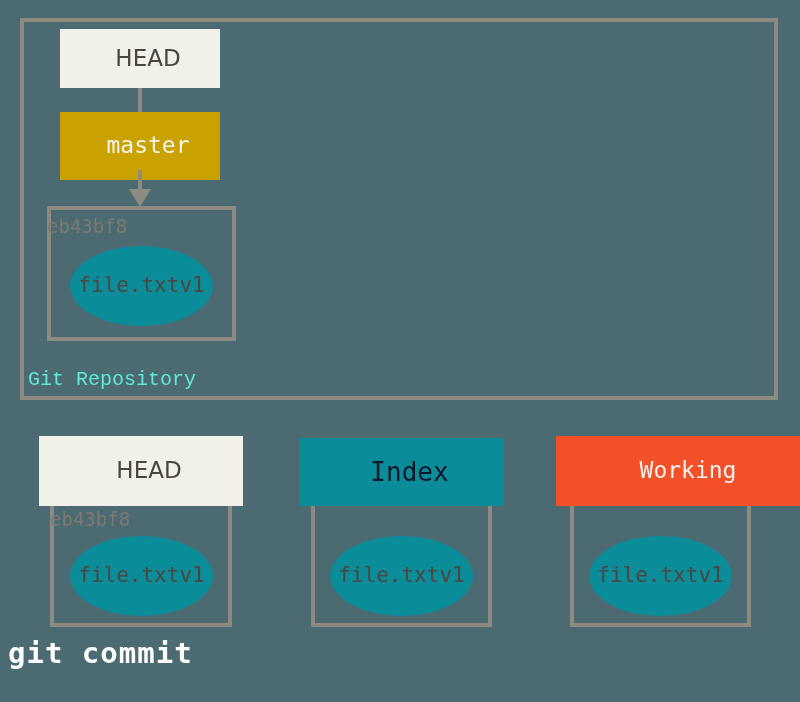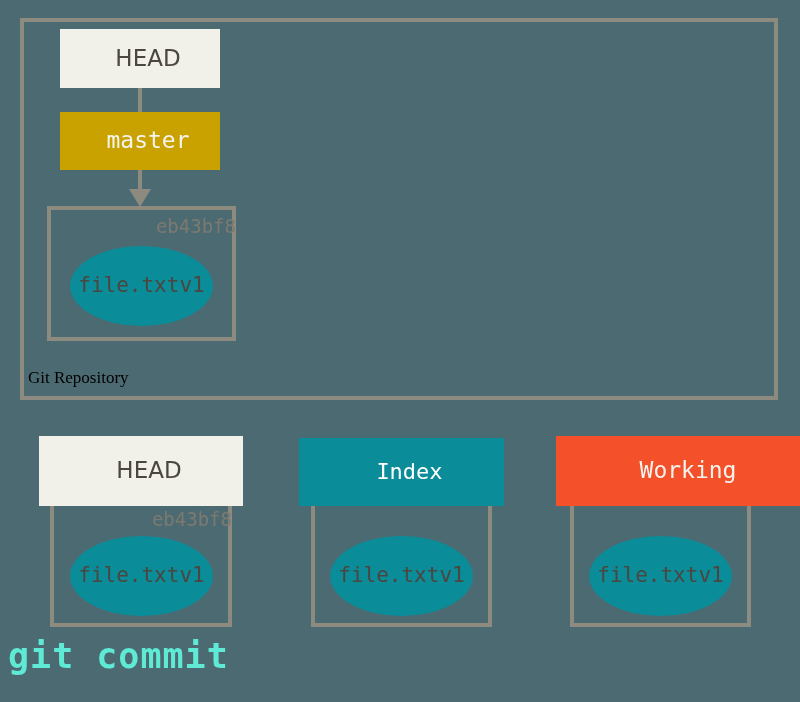--- a/index.html
+++ b/index.html
@@ -24,23 +24,23 @@
     top: 18px;
     width: 758px;
     height: 382px;
     border: 4px solid #8d8a80;
     box-sizing: border-box;
   }
   .repo-label {
     position: absolute;
     left: 28px;
     top: 368px;
-    font-family: Liberation Serif, serif;
-    font-size: 17px;
-    color: #000000;
+    font-family: Liberation Mono, monospace;
+    font-size: 20px;
+    color: #5eead4;
     letter-spacing: 0px;
     white-space: nowrap;
   }
 
   
   .node-box {
     position: absolute;
     box-sizing: border-box;
     display: flex;
     align-items: center;
@@ -56,22 +56,22 @@
     font-family: "DejaVu Sans", "Liberation Sans", sans-serif;
     font-size: 23px;
   }
   .master-box {
     background: #c9a200;
     color: #f4f3ee;
     font-size: 23px;
   }
   .index-box {
     background: #0b8c99;
-    color: #ffffff;
-    font-size: 22px;
+    color: #0f172a;
+    font-size: 26px;
   }
   .workdir-box {
     background: #f4502a;
     color: #f4f3ee;
     font-size: 23px;
   }
 
   
   .conn-line {
     position: absolute;
@@ -103,21 +103,21 @@
     border-bottom: 4px solid #8d8a80;
     border-top: none;
   }
 
   
   .sha-label {
     position: absolute;
     font-family: "DejaVu Sans Mono", "Liberation Mono", monospace;
     font-size: 19px;
     color: #7c7a70;
-    text-align: right;
+    text-align: left;
     white-space: nowrap;
   }
 
   
   .blob {
     position: absolute;
     background: #0b8c99;
     border-radius: 50% / 50%;
     display: flex;
     align-items: center;
@@ -128,42 +128,42 @@
     line-height: 1.22;
     text-align: center;
   }
 
   
   .caption {
     position: absolute;
     left: 8px;
     top: 636px;
     font-family: "DejaVu Sans Mono", "Liberation Mono", monospace;
-    font-size: 35px;
+    font-size: 29px;
     font-weight: bold;
-    color: #5eead4;
+    color: #ffffff;
     letter-spacing: 1px;
     white-space: nowrap;
   }
 </style>
 </head>
 <body>
 
 <div id="stage">
 
   <div class="repo-frame"></div>
   <div class="repo-label">Git Repository</div>
 
   <div class="node-box head-box" style="left:60px; top:29px; width:160px; height:59px;">
     <span>HEAD</span>
   </div>
 
   <div class="conn-line" style="left:138px; top:88px; height:24px;"></div>
 
-  <div class="node-box master-box" style="left:60px; top:112px; width:160px; height:58px;">
+  <div class="node-box master-box" style="left:60px; top:112px; width:160px; height:68px;">
     <span>master</span>
   </div>
 
   <div class="conn-line" style="left:138px; top:170px; height:22px;"></div>
   <div class="arrow-head" style="left:129px; top:189px;"></div>
 
   <div class="commit-frame" style="left:47px; top:206px; width:189px; height:135px;"></div>
   <div class="sha-label" style="left:47px; top:215px; width:189px;">eb43bf8</div>
   <div class="blob" style="left:70px; top:246px; width:143px; height:80px;">
     <span>file.txt</span>

